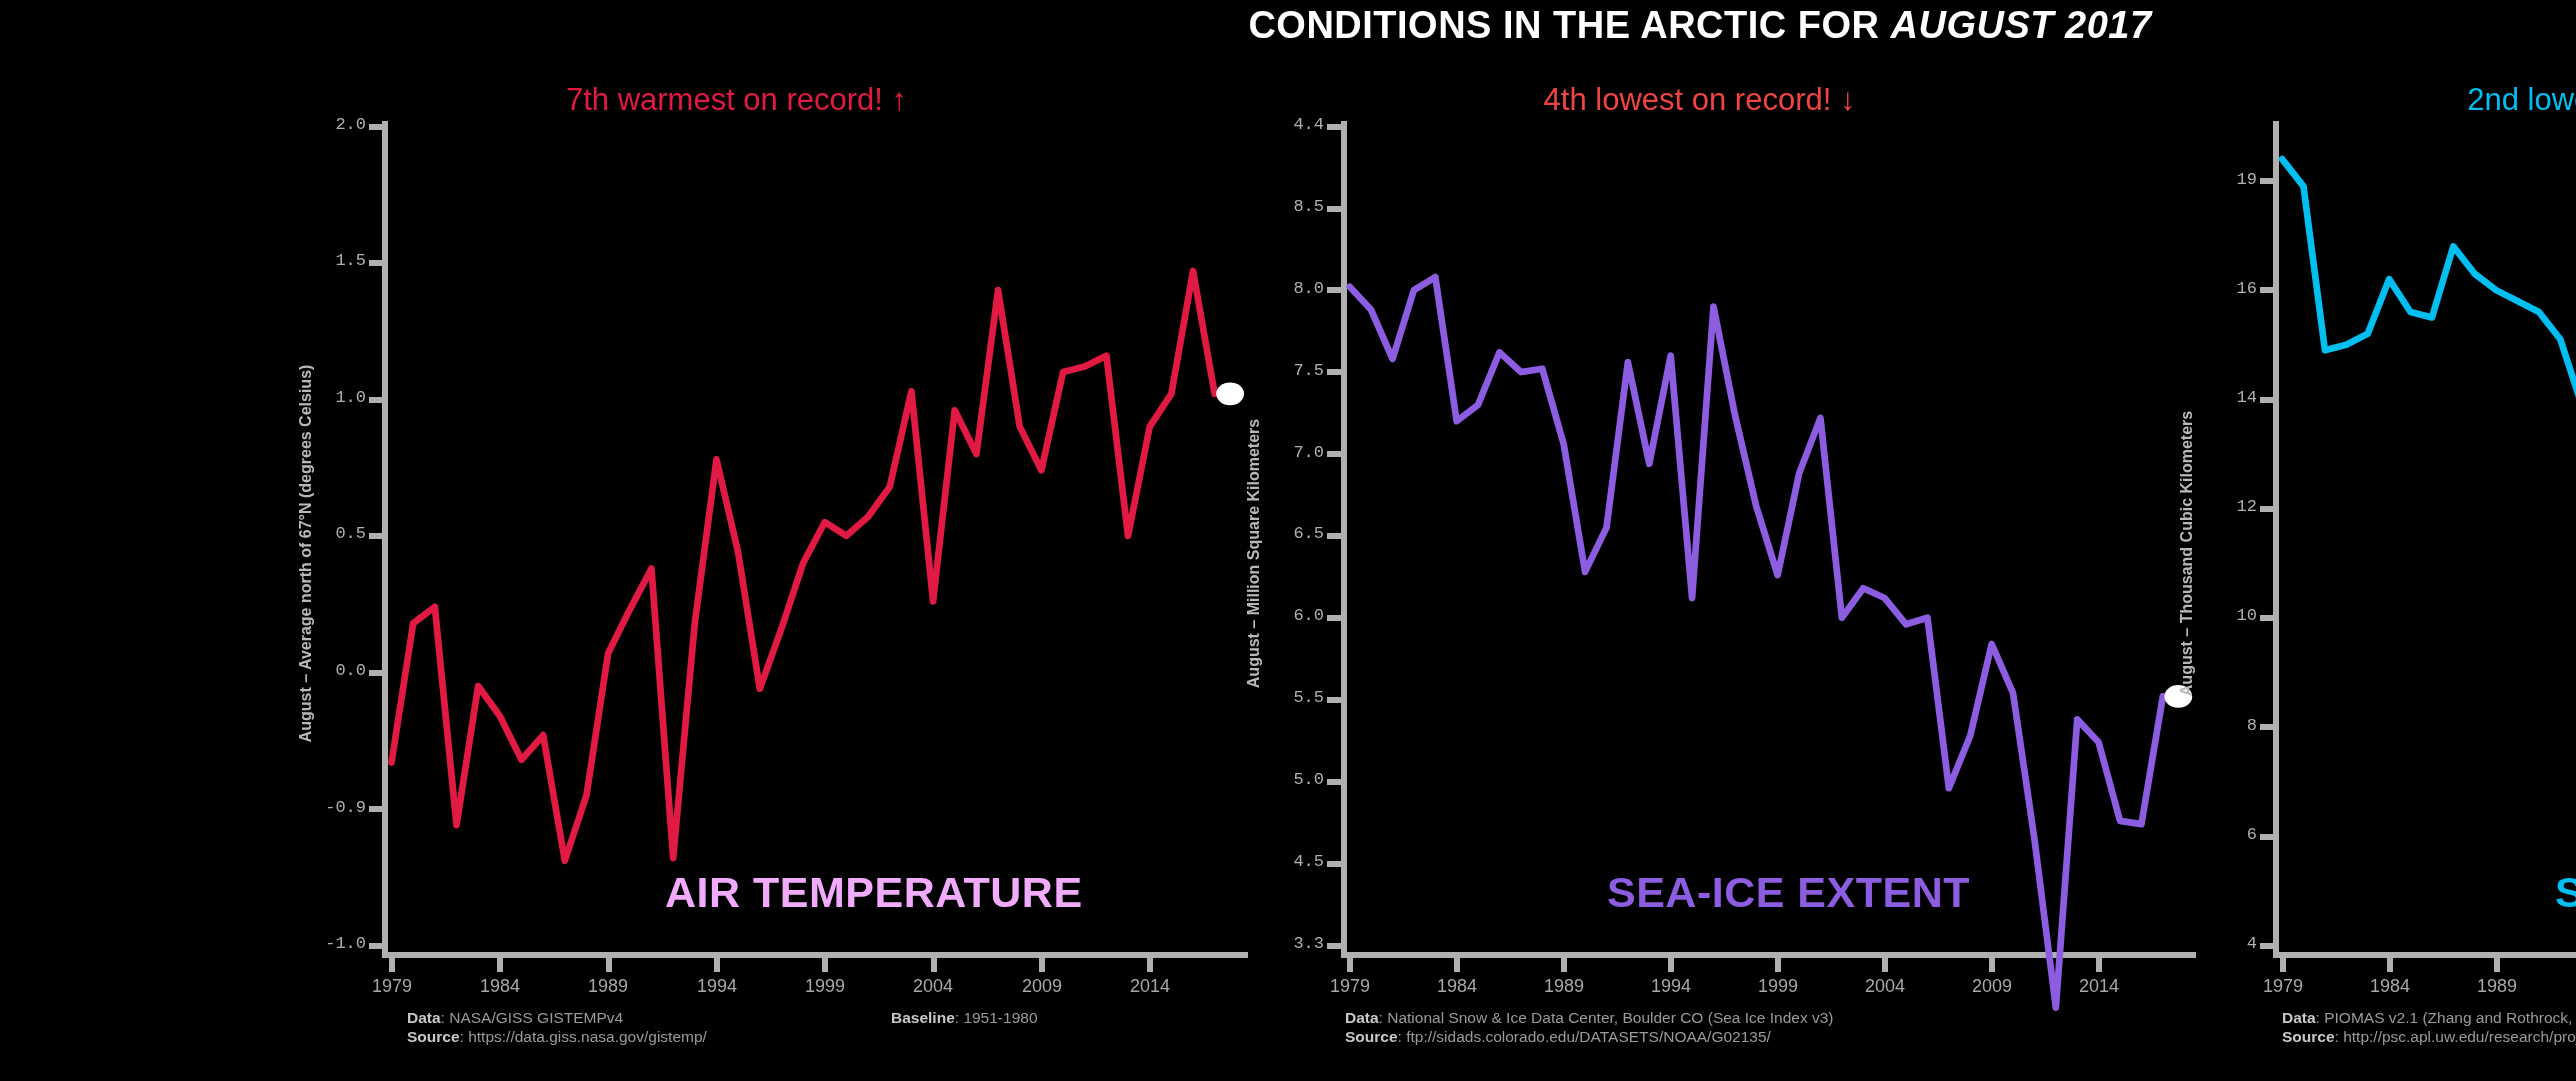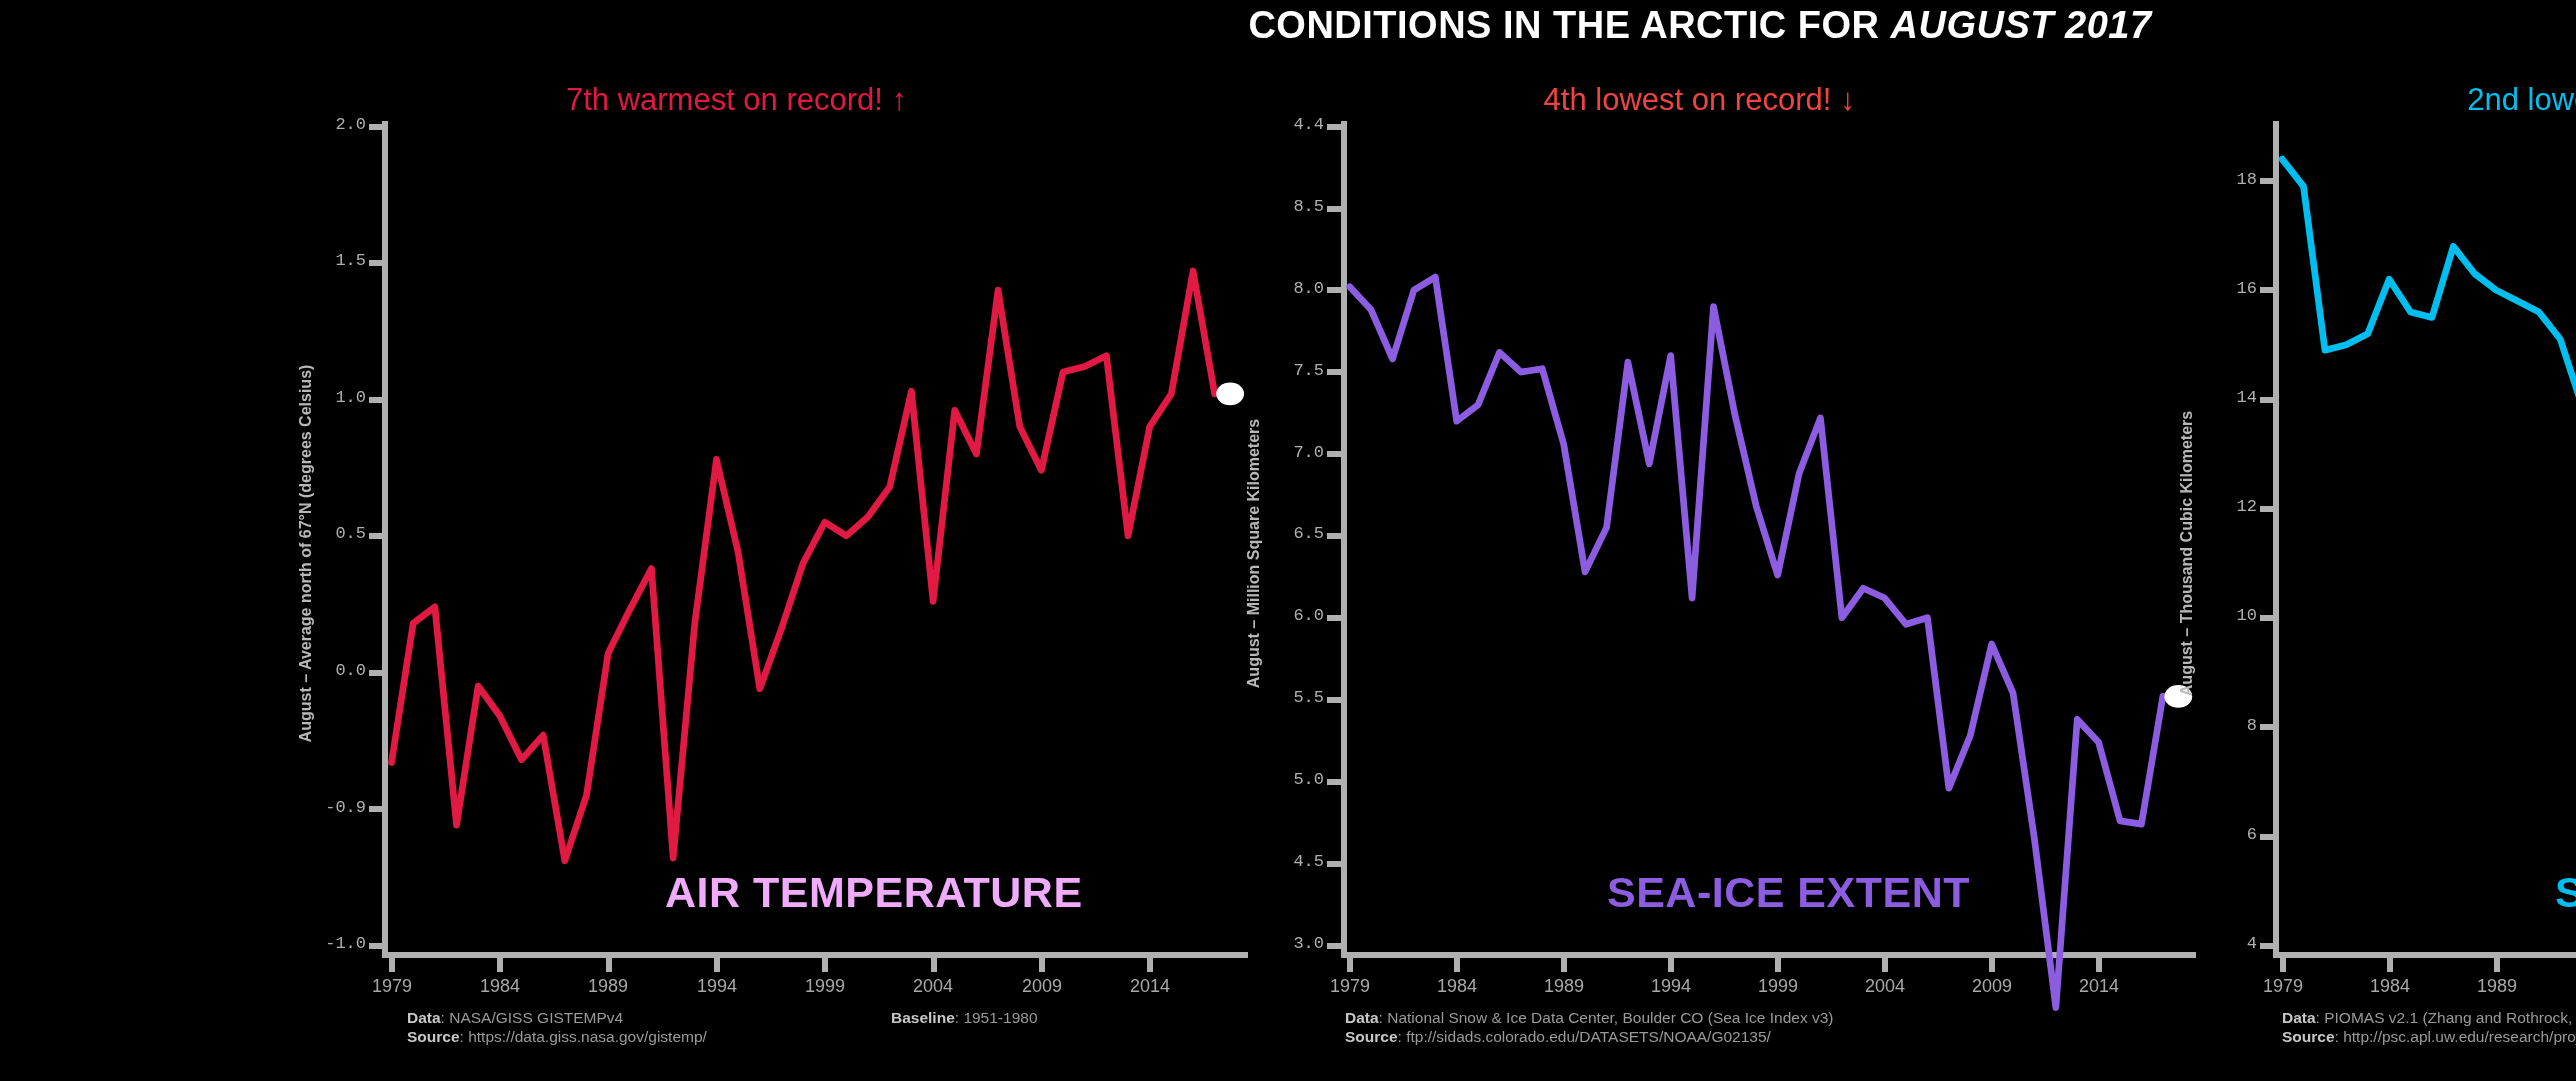--- a/index.html
+++ b/index.html
@@ -122,21 +122,21 @@
         <div class="tick-y" style="left: 1231px; width: 93px; top: 524px;">6.5</div>
         <div class="axis-spine" style="left: 1327px; top: 533px; width: 14.4px; height: 5.7px;"></div>
         <div class="tick-y" style="left: 1231px; width: 93px; top: 606px;">6.0</div>
         <div class="axis-spine" style="left: 1327px; top: 615px; width: 14.4px; height: 5.7px;"></div>
         <div class="tick-y" style="left: 1231px; width: 93px; top: 688px;">5.5</div>
         <div class="axis-spine" style="left: 1327px; top: 697px; width: 14.4px; height: 5.7px;"></div>
         <div class="tick-y" style="left: 1231px; width: 93px; top: 770px;">5.0</div>
         <div class="axis-spine" style="left: 1327px; top: 779px; width: 14.4px; height: 5.7px;"></div>
         <div class="tick-y" style="left: 1231px; width: 93px; top: 852px;">4.5</div>
         <div class="axis-spine" style="left: 1327px; top: 861px; width: 14.4px; height: 5.7px;"></div>
-        <div class="tick-y" style="left: 1231px; width: 93px; top: 934px;">3.0</div>
+        <div class="tick-y" style="left: 1231px; width: 93px; top: 934px;">3.3</div>
         <div class="axis-spine" style="left: 1327px; top: 943px; width: 14.4px; height: 5.7px;"></div>
         <div class="tick-x" style="left: 1288px; width: 124px; top: 976px;">1979</div>
         <div class="axis-spine" style="left: 1347px; top: 958px; width: 5.7px; height: 14.4px;"></div>
         <div class="tick-x" style="left: 1395px; width: 124px; top: 976px;">1984</div>
         <div class="axis-spine" style="left: 1454px; top: 958px; width: 5.7px; height: 14.4px;"></div>
         <div class="tick-x" style="left: 1502px; width: 124px; top: 976px;">1989</div>
         <div class="axis-spine" style="left: 1561px; top: 958px; width: 5.7px; height: 14.4px;"></div>
         <div class="tick-x" style="left: 1609px; width: 124px; top: 976px;">1994</div>
         <div class="axis-spine" style="left: 1668px; top: 958px; width: 5.7px; height: 14.4px;"></div>
         <div class="tick-x" style="left: 1716px; width: 124px; top: 976px;">1999</div>
@@ -155,21 +155,21 @@
         <div class="footer" style="left: 1345px; top: 1009px;">
           <div style="position: relative;"><b>Data</b><span>: National Snow &amp; Ice Data Center, Boulder CO (Sea Ice Index v3)</span></div>
           <div><b>Source</b><span>: ftp://sidads.colorado.edu/DATASETS/NOAA/G02135/</span></div>
         </div>
       </div>
       <div class="panel" style="left: 0px;">
         <div class="panel-sub" style="left: 2164px; width: 927px; color: rgb(0, 191, 240);">2nd lowest on record! ↓</div>
         <div class="ylabel" style="left: 2196px; top: 945px; width: 819px; text-align: center;">August – Thousand Cubic Kilometers</div>
         <div class="axis-spine" style="left: 2273px; top: 121px; width: 6.2px; height: 831px;"></div>
         <div class="axis-spine" style="left: 2273px; top: 952px; width: 855px; height: 6.2px;"></div>
-        <div class="tick-y" style="left: 2164px; width: 93px; top: 170px;">18</div>
+        <div class="tick-y" style="left: 2164px; width: 93px; top: 170px;">19</div>
         <div class="axis-spine" style="left: 2260px; top: 178px; width: 14.4px; height: 5.7px;"></div>
         <div class="tick-y" style="left: 2164px; width: 93px; top: 279px;">16</div>
         <div class="axis-spine" style="left: 2260px; top: 287px; width: 14.4px; height: 5.7px;"></div>
         <div class="tick-y" style="left: 2164px; width: 93px; top: 388px;">14</div>
         <div class="axis-spine" style="left: 2260px; top: 397px; width: 14.4px; height: 5.7px;"></div>
         <div class="tick-y" style="left: 2164px; width: 93px; top: 497px;">12</div>
         <div class="axis-spine" style="left: 2260px; top: 506px; width: 14.4px; height: 5.7px;"></div>
         <div class="tick-y" style="left: 2164px; width: 93px; top: 606px;">10</div>
         <div class="axis-spine" style="left: 2260px; top: 615px; width: 14.4px; height: 5.7px;"></div>
         <div class="tick-y" style="left: 2164px; width: 93px; top: 716px;">8</div>

